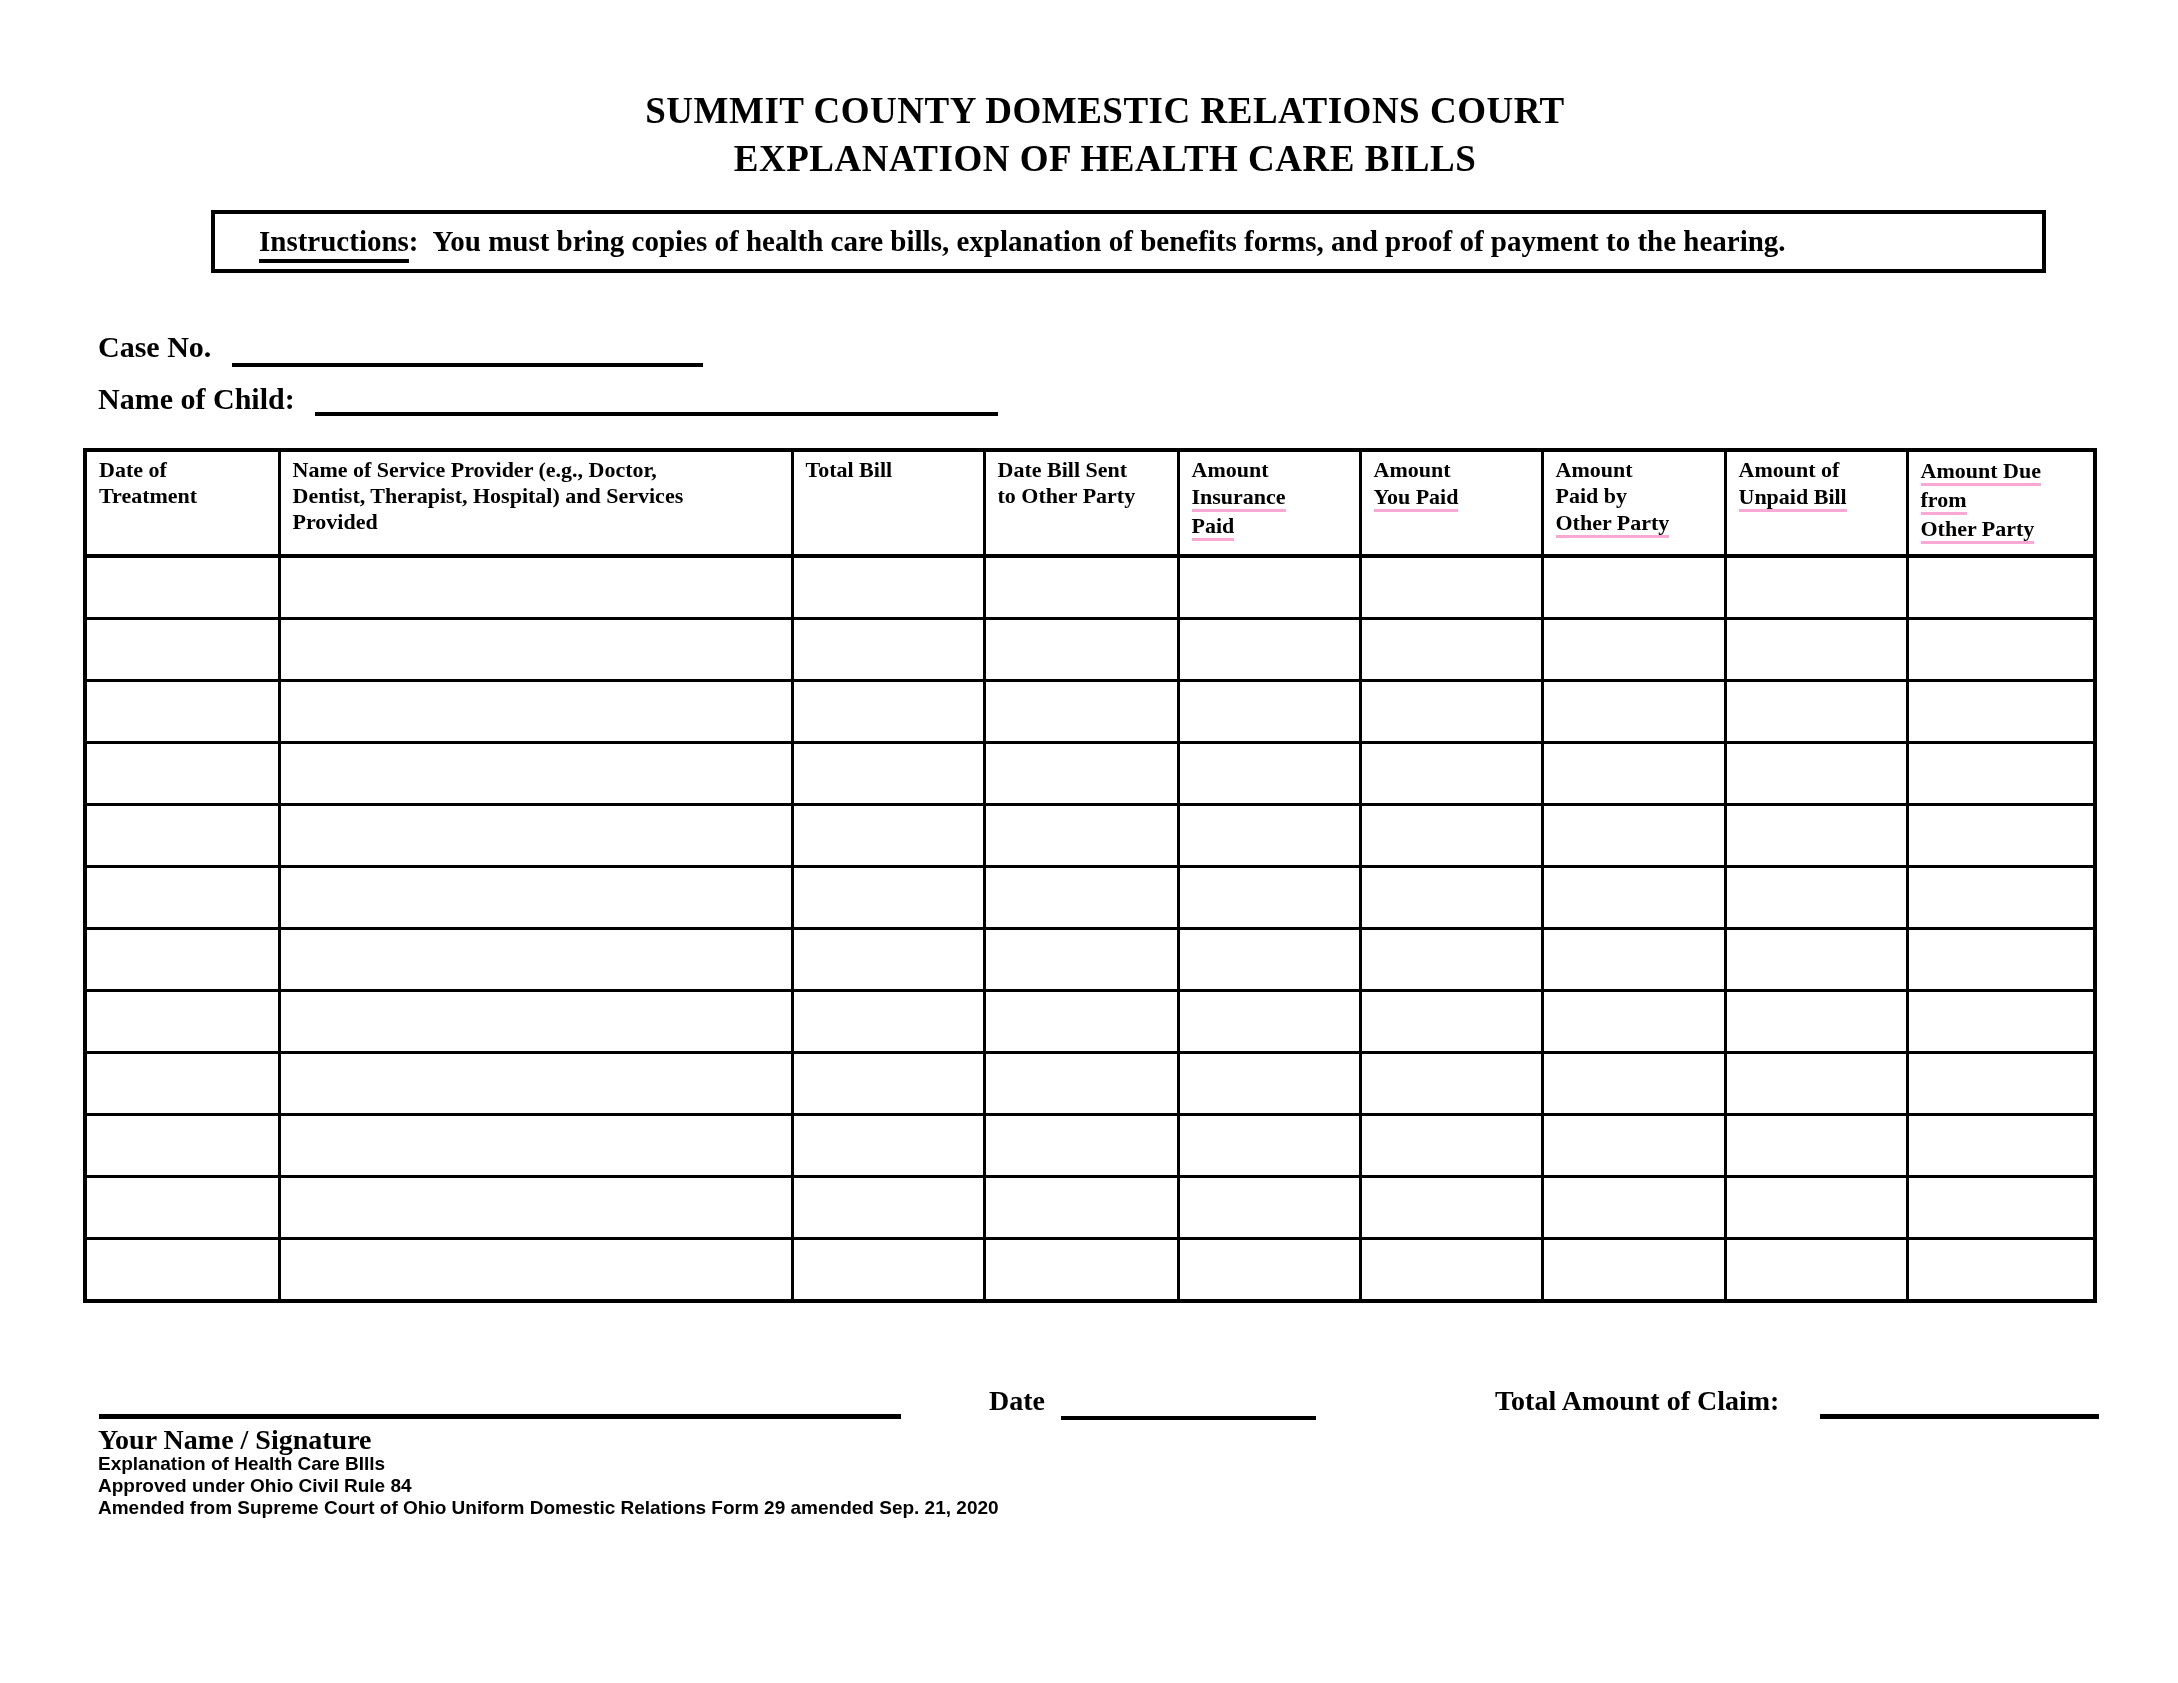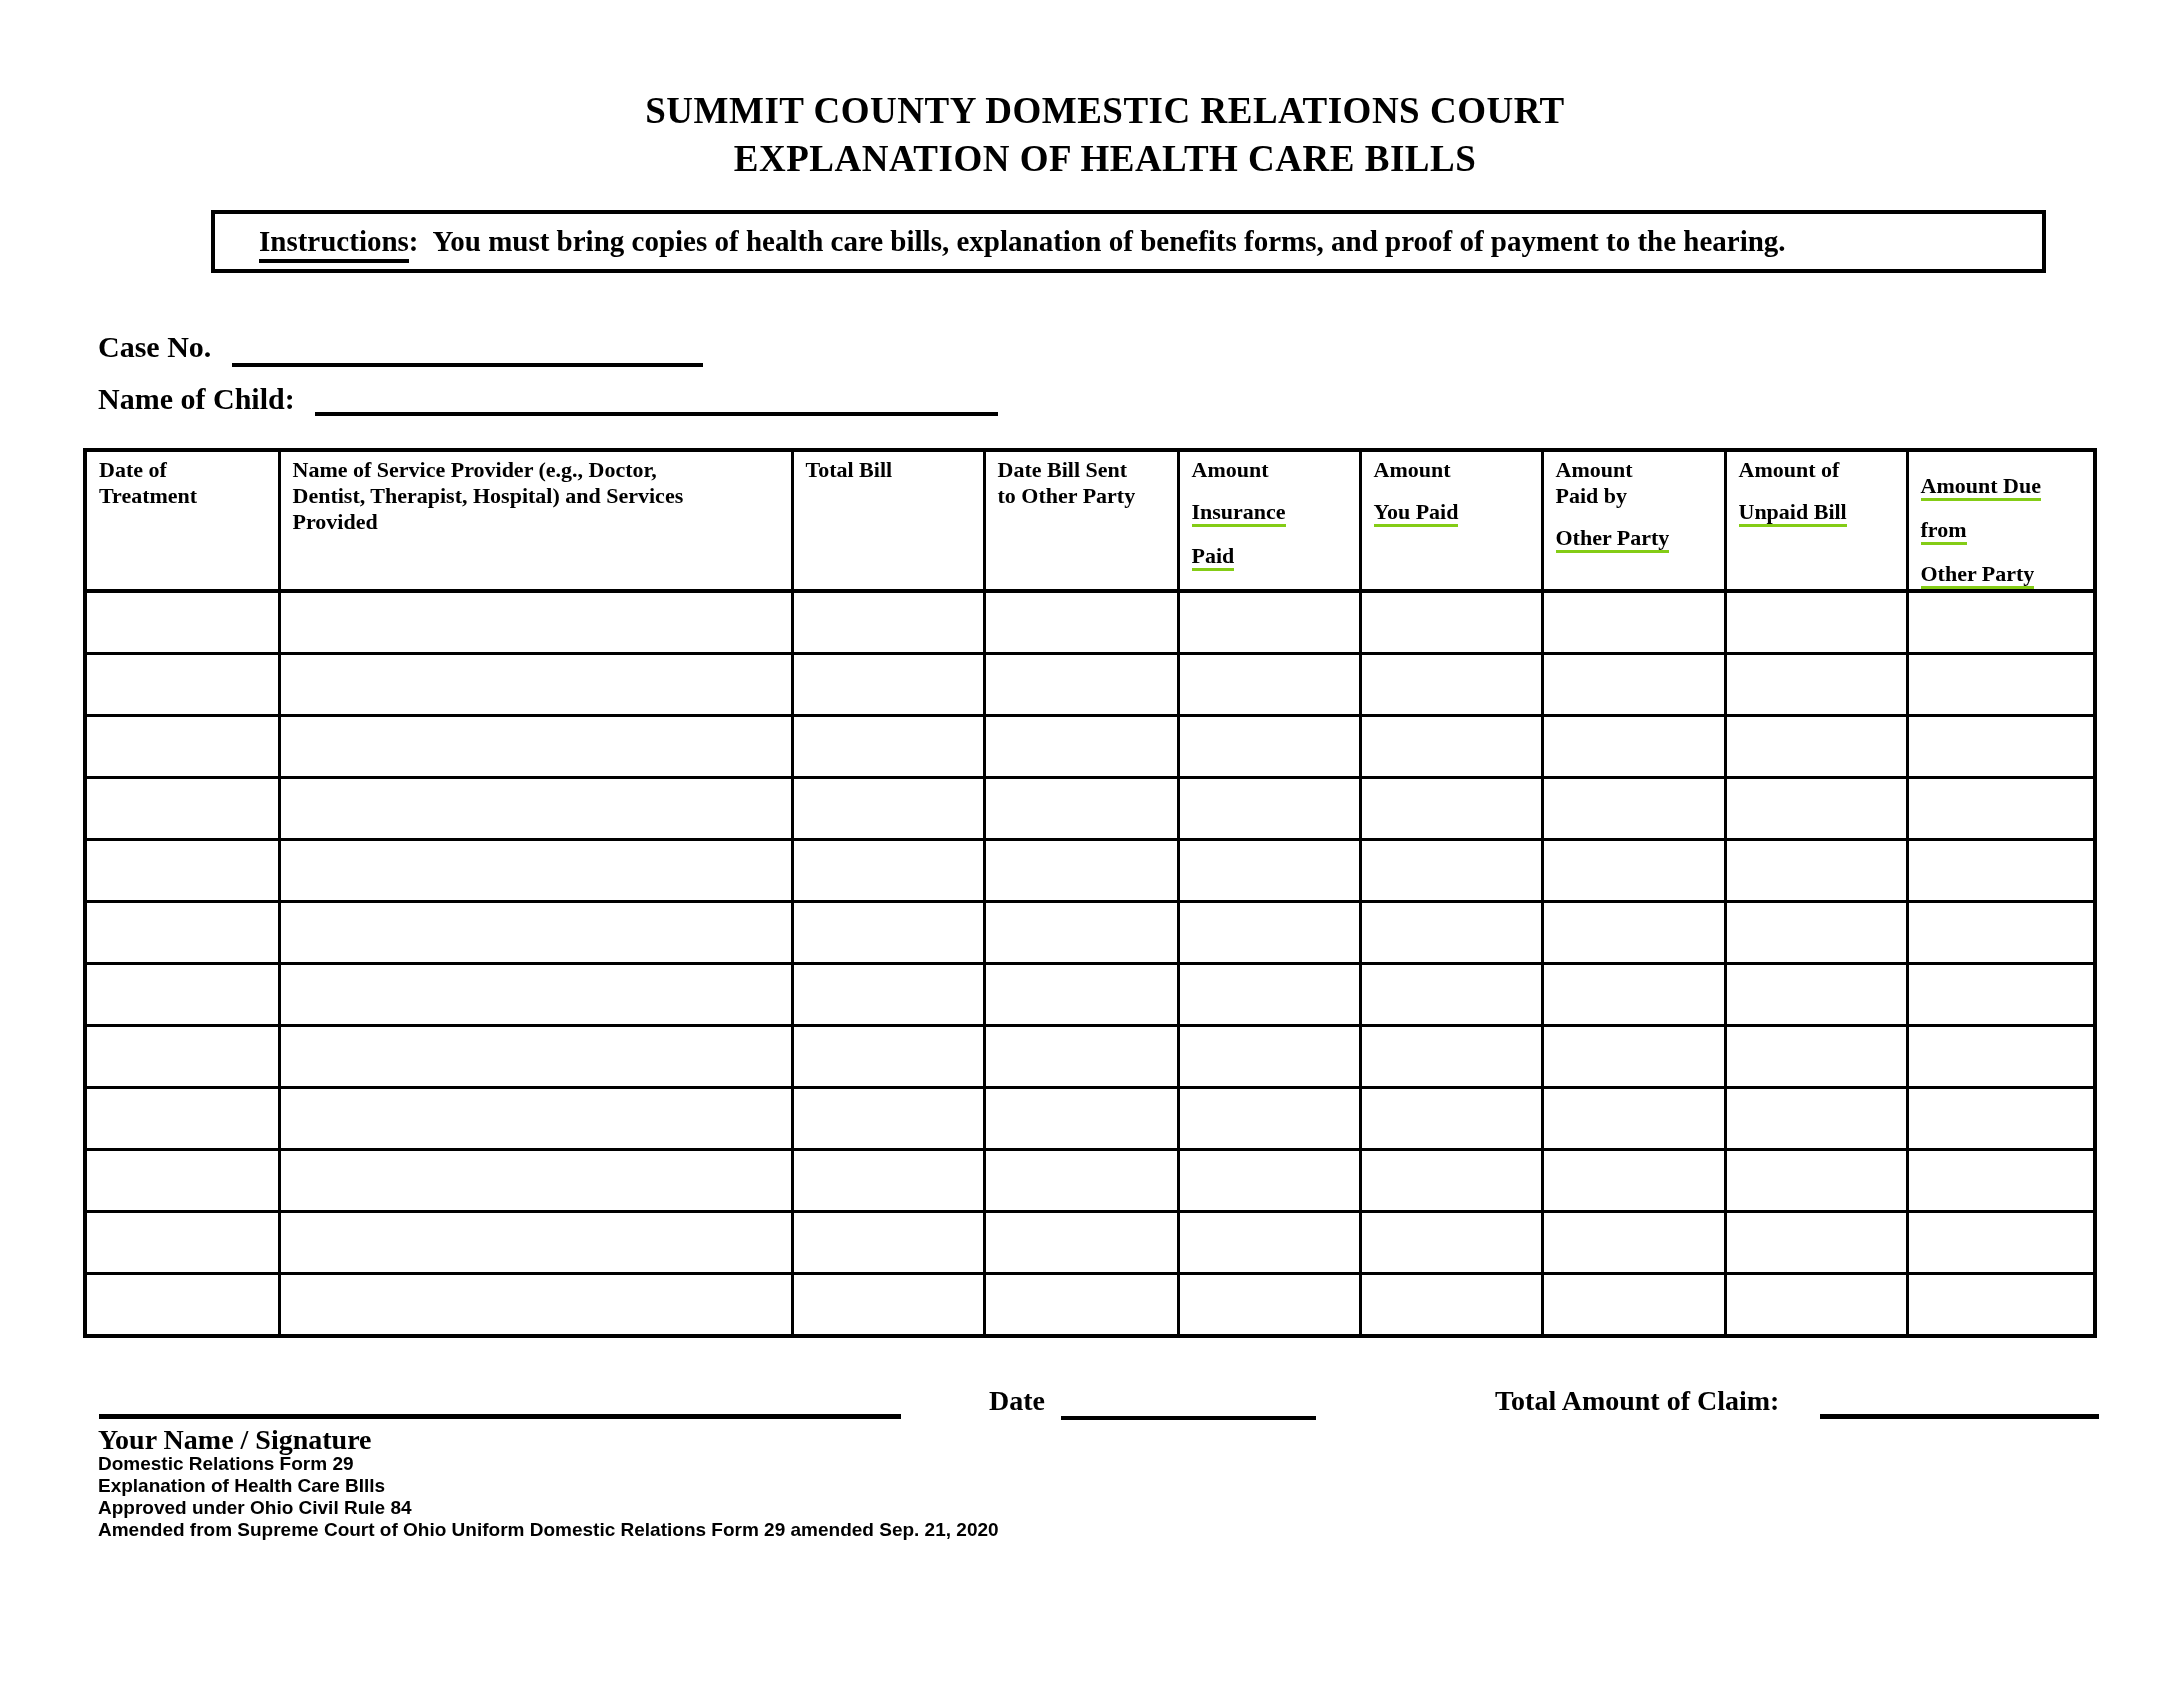--- a/index.html
+++ b/index.html
@@ -38,21 +38,21 @@
     border:4px solid #000;
   }
   table.bills th, table.bills td{border:3px solid #000;}
   table.bills thead th{
     height:97px;
     vertical-align:top;text-align:left;
     padding:5px 6px 0 12px;
     font-size:22px;line-height:26px;font-weight:bold;
     border-bottom-width:4px;
   }
-  table.bills thead .hu{border-bottom:3px solid #84cc16;padding-bottom:1px;display:inline-block;line-height:22px;margin-top:18px;}
+  table.bills thead .hu{border-bottom:3px solid #f9a8d4;padding-bottom:1px;display:inline-block;line-height:22px;margin-top:3px;}
   table.bills tbody td{height:57px;}
 
   .your-name{position:absolute;left:98px;top:1424px;font-size:28px;font-weight:bold;}
   .footer{
     position:absolute;left:98px;top:1453px;
     font-family:"Liberation Sans", sans-serif;
     font-weight:bold;font-size:19px;line-height:22px;
   }
   .revision{
     font-family:"Liberation Serif", serif;
@@ -273,20 +273,19 @@
 
   <div class="blank thick" style="left:99px;top:1378px;width:802px;height:36px;"></div>
   <div class="label fs28" style="left:989px;top:1385px;">Date</div>
   <div class="blank" style="left:1061px;top:1380px;width:255px;height:36px;"></div>
   <div class="label fs28" style="left:1495px;top:1385px;">Total Amount of Claim:</div>
   <div class="blank thick" style="left:1820px;top:1378px;width:279px;height:36px;"></div>
 
   <div class="your-name">Your Name / Signature</div>
 
   <div class="footer">
-    <div>Domestic Relations Form 29</div>
     <div>Explanation of Health Care BIlls</div>
     <div>Approved under Ohio Civil Rule 84</div>
     <div>Amended from Supreme Court of Ohio Uniform Domestic Relations Form 29 amended Sep. 21, 2020</div>
   </div>
 
 </div>
 
 
 </body></html>

